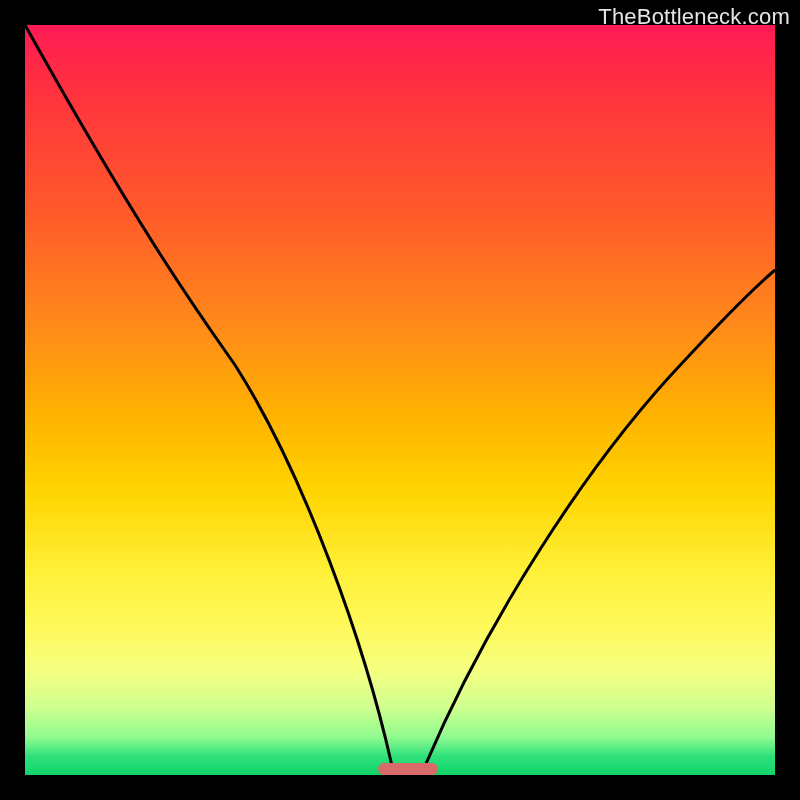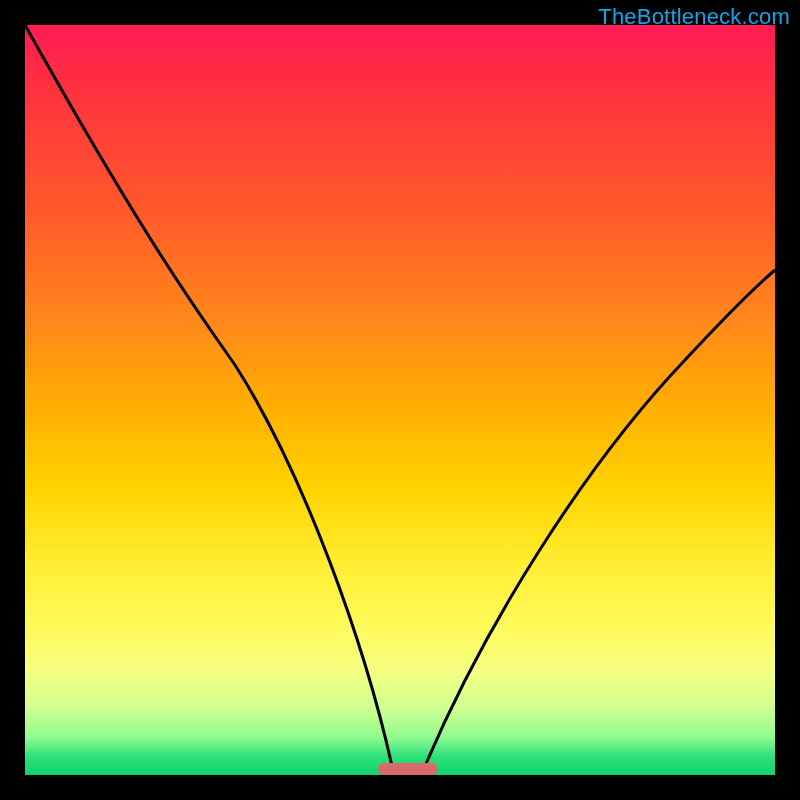--- a/index.html
+++ b/index.html
@@ -43,21 +43,21 @@
   .marker {
     position: absolute;
     height: 12px;
     border-radius: 6px;
     background: #d86a6a;
   }
   .watermark {
     position: absolute;
     top: 4px;
     right: 10px;
-    color: #0ea5e9;
+    color: #e5e5e5;
     font-size: 22px;
     letter-spacing: 0.2px;
     font-weight: 500;
   }
   svg.curve {
     position: absolute;
     left: 0;
     top: 0;
     width: 750px;
     height: 750px;

